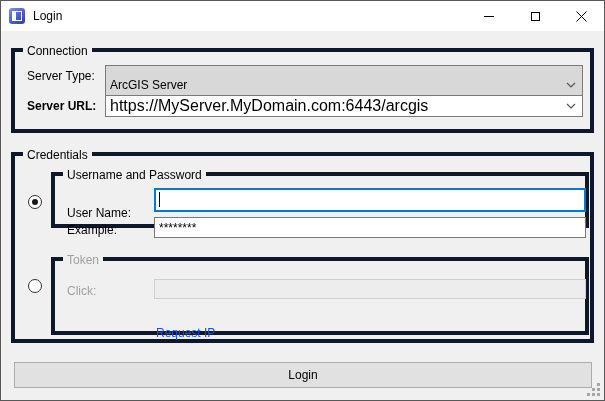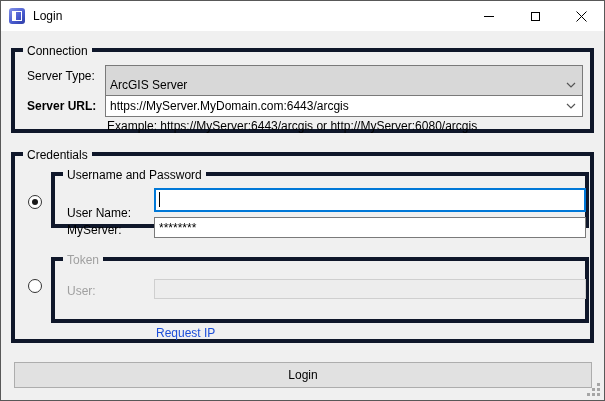--- a/index.html
+++ b/index.html
@@ -26,21 +26,21 @@
   .gb-label{position:absolute;top:-8px;left:8px;background:#f0f0f0;padding:0 4px;line-height:15px;white-space:nowrap;}
   .gb-label.disabled{color:#a0a0a0;}
   .flabel{position:absolute;white-space:nowrap;}
   .flabel.disabled{color:#a0a0a0;}
   
   .combo{position:absolute;border:1px solid #7a7a7a;display:flex;align-items:stretch;}
   .combo.gray{background:#d8d8d8;}
   .combo.white{background:#ffffff;}
   .combo-text{flex:1;display:flex;align-items:center;padding-left:4px;white-space:nowrap;overflow:hidden;}
   .combo-input{flex:1;border:none;outline:none;background:transparent;padding:0 0 0 4px;
-    font-family:"Liberation Sans",sans-serif;font-size:12px;color:#000;min-width:0;}
+    font-family:"Liberation Sans",sans-serif;font-size:16px;color:#000;min-width:0;}
   .chev{width:22px;display:flex;align-items:center;justify-content:center;background:transparent;border:none;padding:0;}
   .tbox{position:absolute;border:1px solid #7a7a7a;background:#fff;padding:2px 4px;
     font-family:"Liberation Sans",sans-serif;font-size:12px;color:#000;outline:none;}
   .tbox.focused{border:2px solid #0078d7;}
   .tbox.disabled{background:#ededed;border-color:#cfcfcf;color:#a0a0a0;}
   .caret{position:absolute;width:1px;height:15px;background:#000;}
   
   .radio{position:absolute;width:14px;height:14px;border-radius:50%;border:1px solid #333;background:#fff;}
   .radio.checked::after{content:"";position:absolute;left:3px;top:3px;width:6px;height:6px;border-radius:50%;background:#1a1a1a;}
   
@@ -102,44 +102,43 @@
     <span class="flabel" style="left:12px;top:47px;font-weight:bold;">Server URL:</span>
     <div class="combo white" style="left:90px;top:43px;width:478px;height:22px;">
       <input class="combo-input" value="https://MyServer.MyDomain.com:6443/arcgis" style="">
       <button class="chev">
         <svg width="10" height="6" viewBox="0 0 10 6">
             <path d="M1 1 L5 5 L9 1" stroke="#555" stroke-width="1.2" fill="none"></path>
           </svg>
       </button>
     </div>
 
-    <span class="static" style="left:92px;top:67px;">Example: https://MyServer:6443/arcgis or http://MyServer:6080/arcgis</span>
   </div>
 
   <div class="groupbox" style="left:10px;top:151px;width:583px;height:191px;">
     <span class="gb-label">Credentials</span>
 
     <span class="radio checked" style="left:13px;top:39px;"></span>
     <span class="radio" style="left:13px;top:123px;"></span>
 
     <div class="groupbox" style="left:36px;top:16px;width:538px;height:56px;">
       <span class="gb-label">Username and Password</span>
 
       <span class="flabel" style="left:12px;top:30px;">User Name:</span>
       <input class="tbox focused" style="left: 99px; top: 12px; width: 432px; height: 24px;" value="">
       <span class="caret" style="left:104px;top:16px;"></span>
 
-      <span class="flabel" style="left:12px;top:47px;">MyServer:</span>
+      <span class="flabel" style="left:12px;top:47px;">Example:</span>
       <input class="tbox" style="left: 99px; top: 41px; width: 432px; height: 21px;" value="********">
     </div>
 
-    <div class="groupbox" style="left:36px;top:101px;width:538px;height:66px;">
+    <div class="groupbox" style="left:36px;top:101px;width:538px;height:78px;">
       <span class="gb-label disabled">Token</span>
 
-      <span class="flabel disabled" style="left:12px;top:23px;">User:</span>
+      <span class="flabel disabled" style="left:12px;top:23px;">Click:</span>
       <input class="tbox disabled" style="left: 99px; top: 18px; width: 432px; height: 20px;" disabled="" value="">
 
       <span class="static dim" style="left:101px;top:65px;">Request IP</span>
     </div>
   </div>
 
   <button class="login-btn">
     <span>Login</span>
   </button>
 

